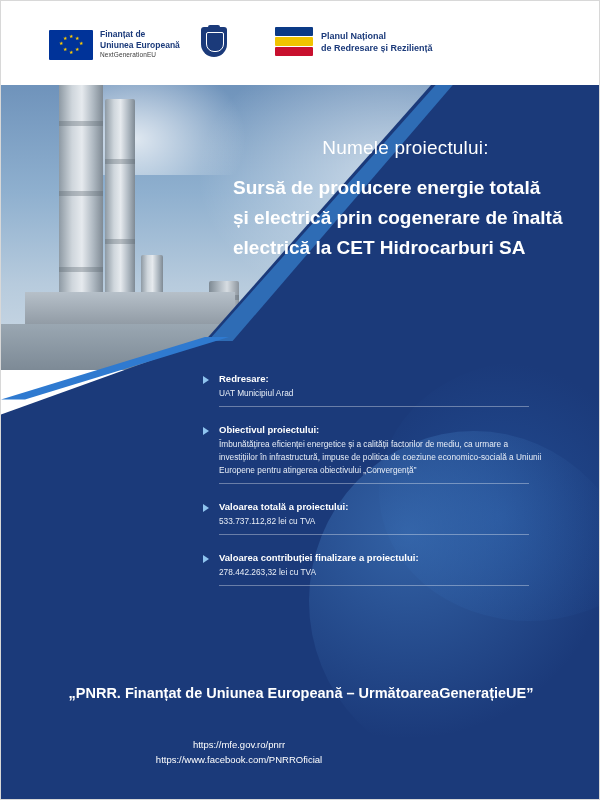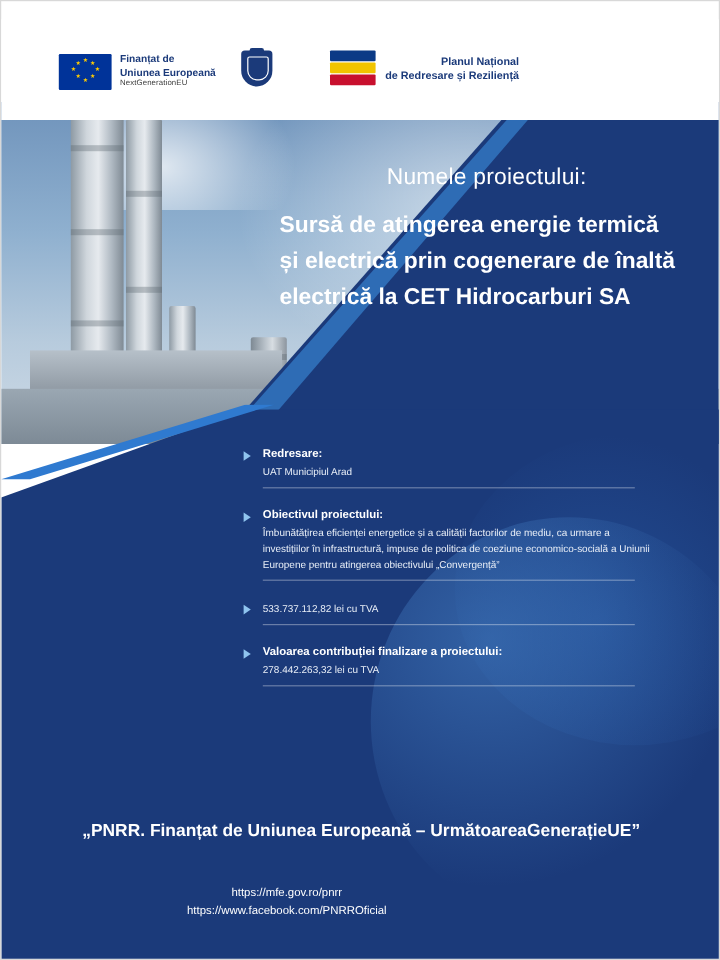--- a/index.html
+++ b/index.html
@@ -16,21 +16,21 @@
     height: 800px;
     overflow: hidden;
     background: #ffffff;
     border: 1px solid #d8d8d8;
     box-sizing: border-box;
   }
 
   
   .header {
     position: absolute;
-    top: 15px; left: 0;
+    top: 0; left: 0;
     width: 600px;
     height: 84px;
     background: #ffffff;
     display: flex;
     align-items: center;
     z-index: 40;
   }
   .logo-block {
     display: flex;
     align-items: center;
@@ -115,21 +115,20 @@
   }
   .pnrr-mark .b1 { top: 0;  background: #0b3a86; }
   .pnrr-mark .b2 { top: 10px; background: #f1c400; }
   .pnrr-mark .b3 { top: 20px; background: #c8102e; }
   .pnrr-text {
     margin-left: 8px;
     color: #1b3a7a;
     font-size: 9px;
     font-weight: bold;
     line-height: 12px;
-    text-align: right;
   }
 
   .arad-emblem {
     width: 30px;
     height: 38px;
     position: relative;
   }
   .arad-emblem .shape {
     position: absolute;
     left: 2px; top: 2px;
@@ -413,21 +412,21 @@
   <div class="blue-wedge"></div>
   <div class="blue-wedge-2"></div>
   <div class="body-panel"></div>
   <div class="body-accent"></div>
   <div class="swoosh2"></div>
   <div class="swoosh"></div>
 
   <div class="title-block">
     <div class="title-kicker">Numele proiectului:</div>
     <div class="title-main">
-      <div>Sursă de atingerea energie termică</div>
+      <div>Sursă de producere energie totală</div>
       <div>și electrică prin cogenerare de înaltă</div>
       <div>electrică la CET Hidrocarburi SA</div>
     </div>
   </div>
 
   <div class="details">
 
     <div class="detail-item">
       <div class="arrow"></div>
       <div class="detail-label">Redresare:</div>
@@ -437,20 +436,21 @@
 
     <div class="detail-item">
       <div class="arrow"></div>
       <div class="detail-label">Obiectivul proiectului:</div>
       <div class="detail-value">Îmbunătățirea eficienței energetice și a calității factorilor de mediu, ca urmare a investițiilor în infrastructură, impuse de politica de coeziune economico-socială a Uniunii Europene pentru atingerea obiectivului „Convergență”</div>
       <div class="rule"></div>
     </div>
 
     <div class="detail-item">
       <div class="arrow"></div>
+      <div class="detail-label">Valoarea totală a proiectului:</div>
       <div class="detail-value">533.737.112,82 lei cu TVA</div>
       <div class="rule"></div>
     </div>
 
     <div class="detail-item">
       <div class="arrow"></div>
       <div class="detail-label">Valoarea contribuției finalizare a proiectului:</div>
       <div class="detail-value">278.442.263,32 lei cu TVA</div>
       <div class="rule"></div>
     </div>

